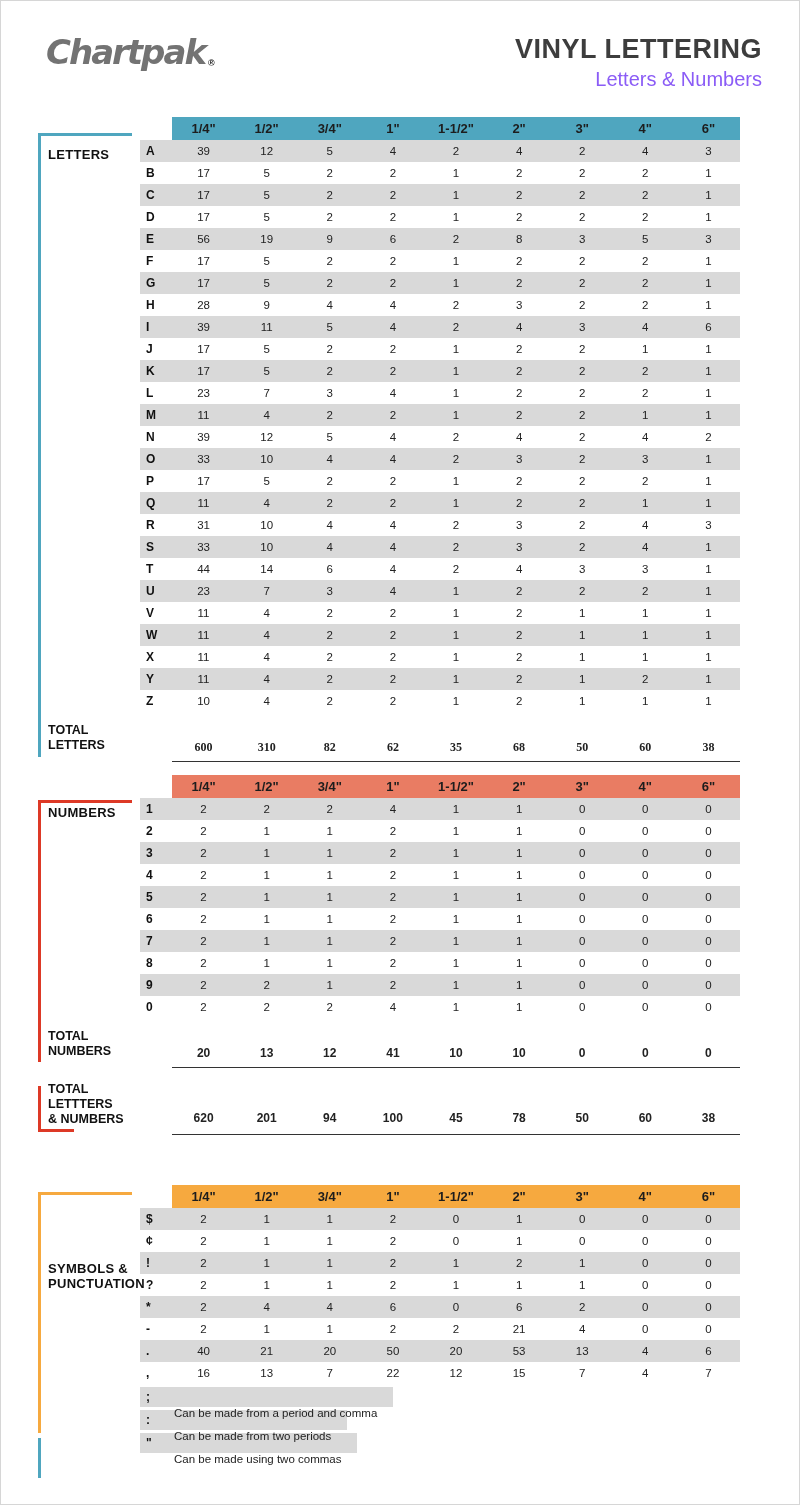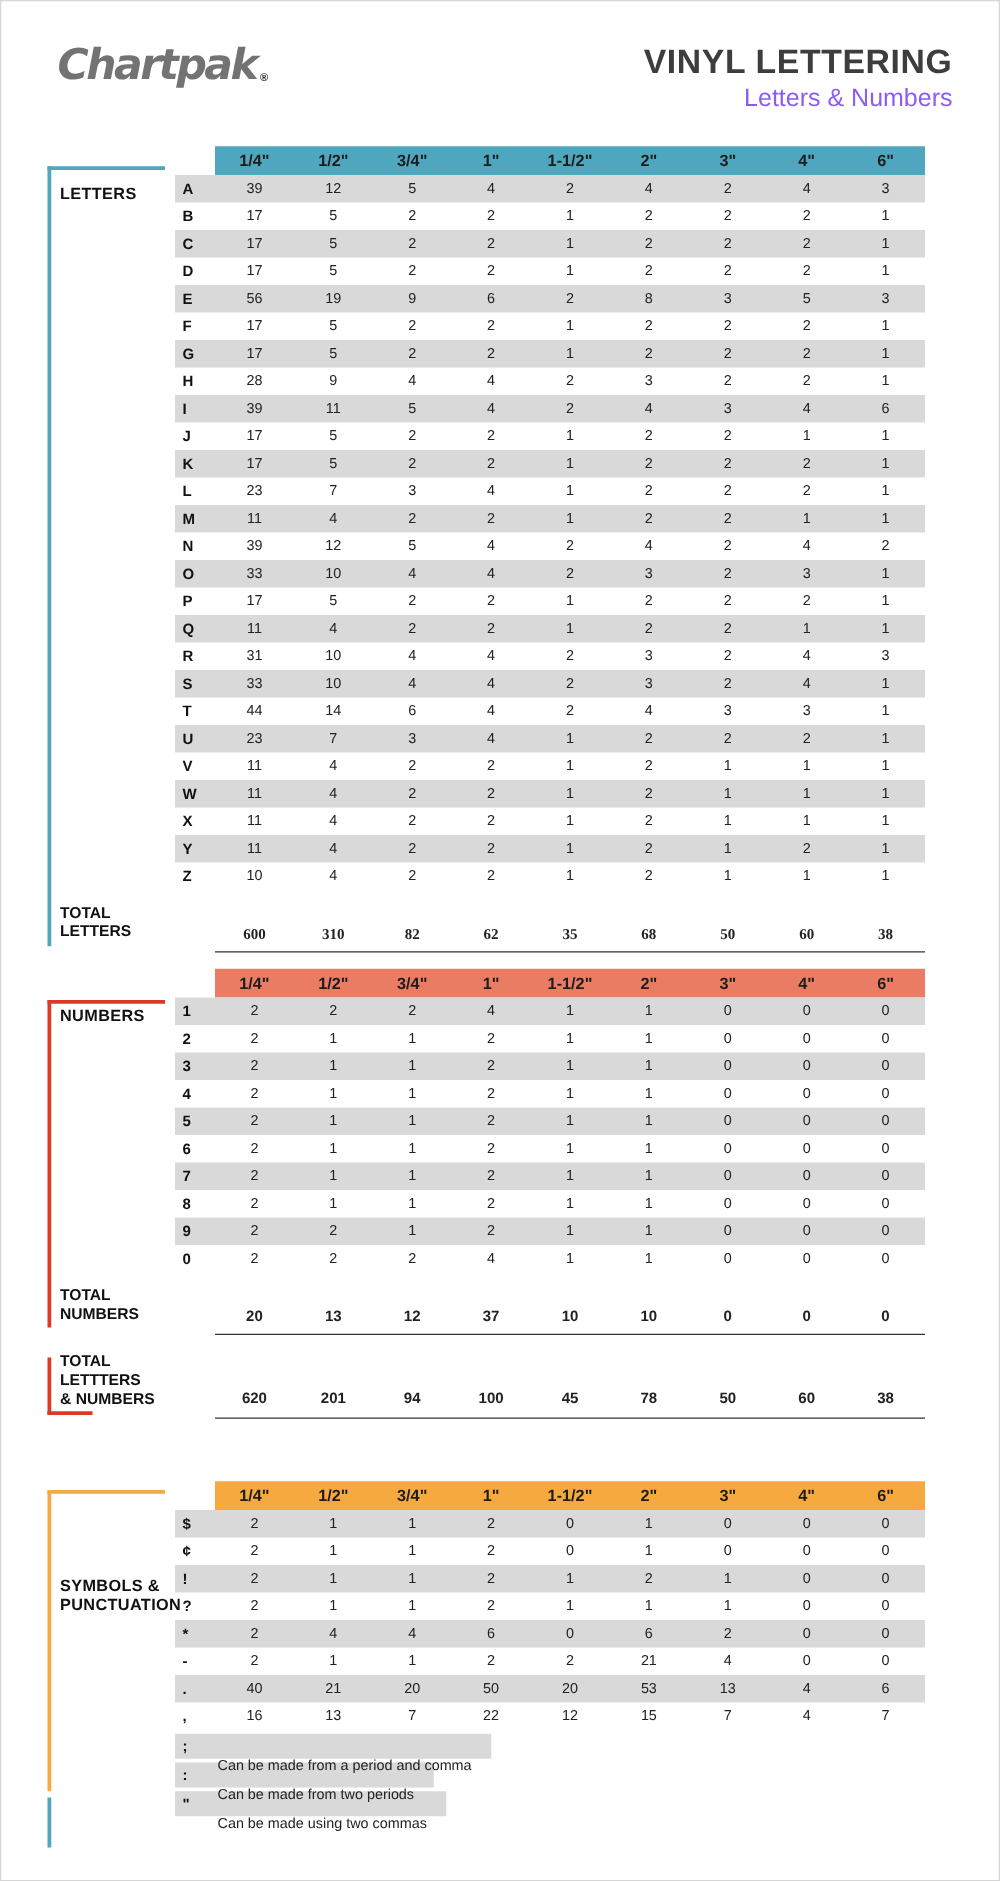--- a/index.html
+++ b/index.html
@@ -599,21 +599,21 @@
       </div>
     <div class="totals-row">
       <div class="totals-label">
         <div>TOTAL</div>
         <div>NUMBERS</div>
       </div>
       <div id="numbers-totals-cells" style="display:flex; width:100%;">
           <div class="cell bold">20</div>
           <div class="cell bold">13</div>
           <div class="cell bold">12</div>
-          <div class="cell bold">37</div>
+          <div class="cell bold">41</div>
           <div class="cell bold">10</div>
           <div class="cell bold">10</div>
           <div class="cell bold">0</div>
           <div class="cell bold">0</div>
           <div class="cell bold">0</div>
         </div>
     </div>
     <div class="rule"></div>
   </div>
 

